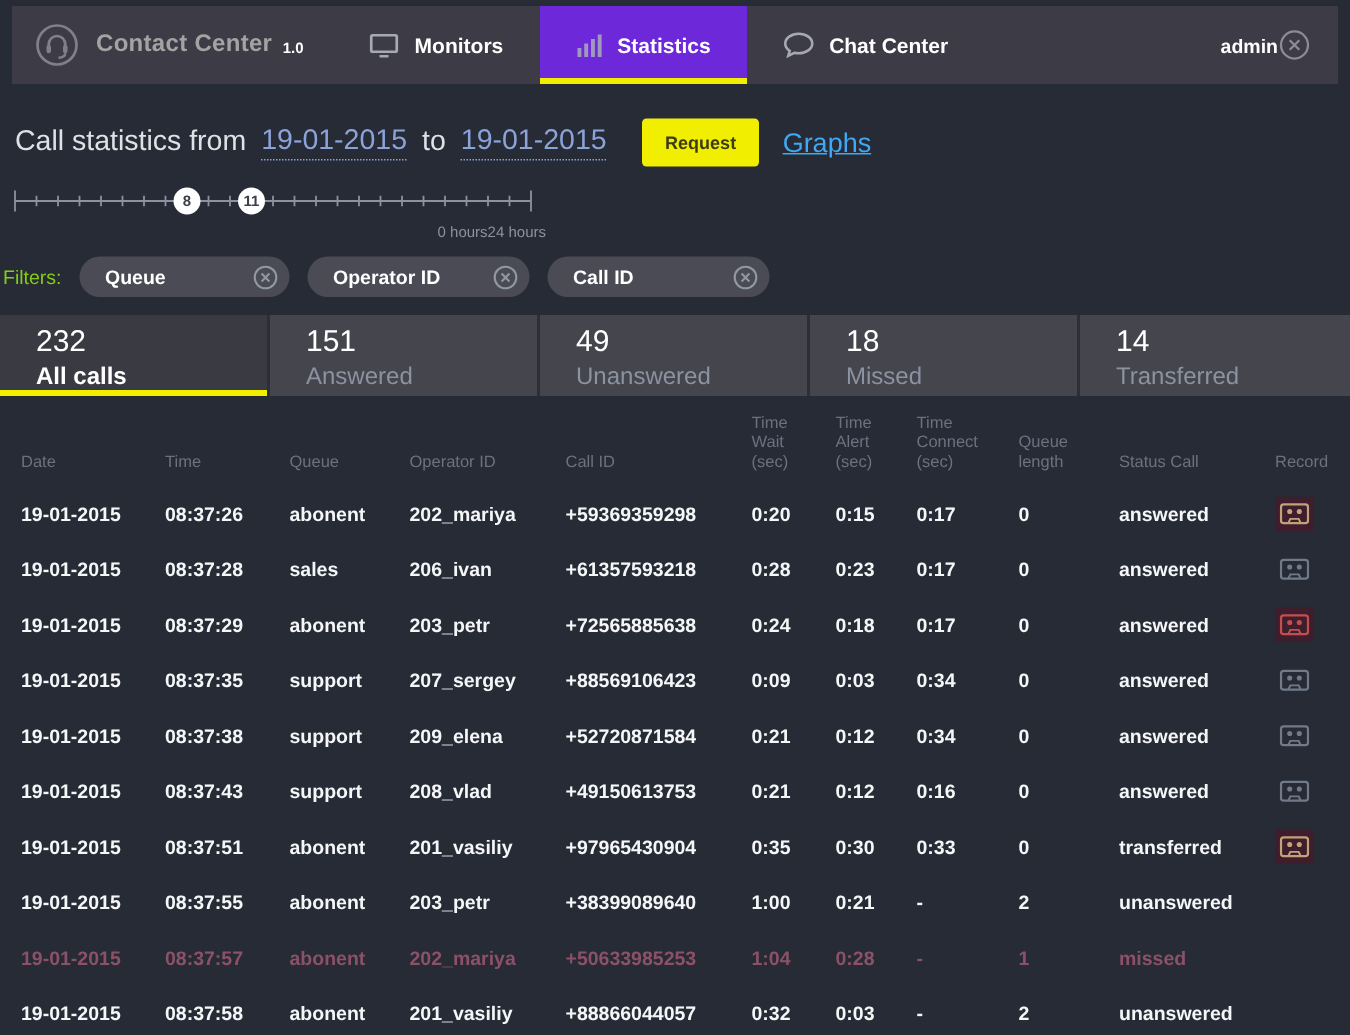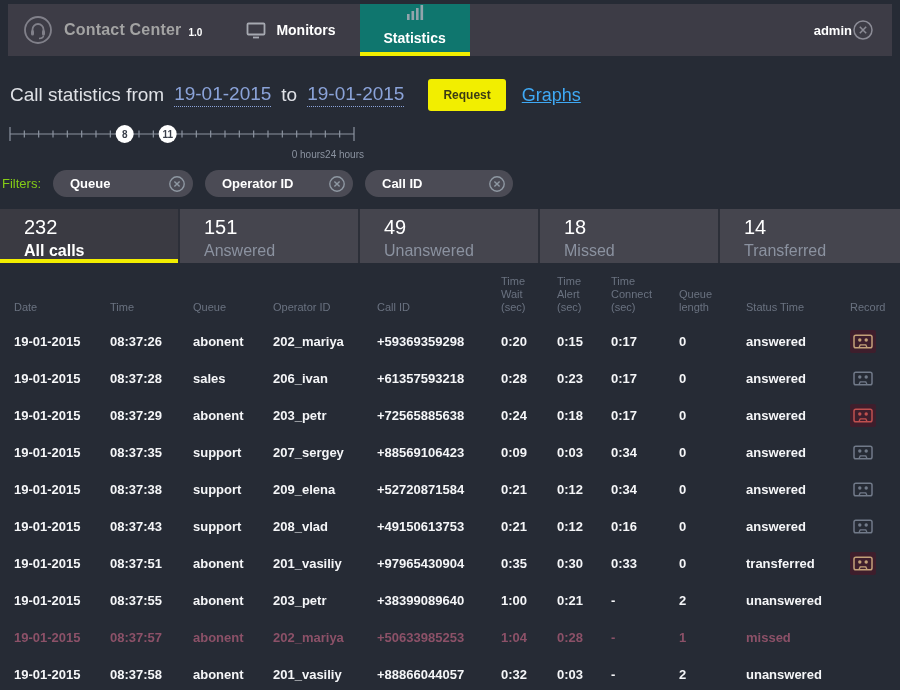--- a/index.html
+++ b/index.html
@@ -26,21 +26,21 @@
     display:flex;align-items:stretch;
   }
   .brand{display:flex;align-items:center;gap:10px;padding:0 20px 0 14px;}
   .brand-title{color:#a3a3a3;font-size:16px;font-weight:700;letter-spacing:.2px;white-space:nowrap;}
   .brand-version{color:#fff;font-size:10px;font-weight:700;margin-left:-3px;margin-top:5px;}
   .nav{display:flex;align-items:stretch;}
   .nav-item{
     position:relative;display:flex;align-items:center;gap:10px;
     padding:0 24px;color:#fff;font-size:14px;font-weight:700;cursor:pointer;white-space:nowrap;
   }
-  .nav-item.active{background:#0f766e;flex-direction:column;}
+  .nav-item.active{background:#6d28d9;}
   .nav-item.active::after{
     content:"";position:absolute;left:0;right:0;bottom:0;height:4px;
     background:var(--accent-yellow);
   }
   .nav-icon{display:flex;align-items:center;opacity:.85;}
   .user-area{margin-left:auto;display:flex;align-items:center;padding-right:18px;}
   .user-name{color:#fff;font-size:13px;font-weight:700;}
   
   .stats-header{
     display:flex;align-items:center;margin:23px 0 0 10px;
@@ -135,20 +135,28 @@
       <div class="nav-item active">
         <span class="nav-icon">
           <svg width="18" height="16" viewBox="0 0 18 16" fill="#a9adb7">
             <rect x="1" y="10" width="2.6" height="6"></rect>
             <rect x="5.5" y="7" width="2.6" height="9"></rect>
             <rect x="10" y="4" width="2.6" height="12"></rect>
             <rect x="14.5" y="1" width="2.6" height="15"></rect>
           </svg>
         </span>
         <span>Statistics</span>
+      </div>
+      <div class="nav-item">
+        <span class="nav-icon">
+          <svg width="21" height="18" viewBox="0 0 21 18" fill="none">
+            <path d="M10.5 1.5 c5 0 9 2.9 9 6.5 s-4 6.5 -9 6.5 c-1 0 -2 -.12 -2.9 -.34 L3.5 16.2 l1 -3.3 C2.6 11.7 1.5 10 1.5 8 c0 -3.6 4 -6.5 9 -6.5 Z" stroke="#b9bcc4" stroke-width="1.7"></path>
+          </svg>
+        </span>
+        <span>Chat Center</span>
       </div>
     </nav>
   <div class="user-area">
     <span class="user-name">admin</span>
     <span class="nav-icon">
       <svg width="22" height="22" viewBox="0 0 22 22" fill="none">
         <circle cx="11" cy="11" r="9" stroke="#9a9aa5" stroke-width="1.5"></circle>
         <path d="M7.8 7.8 L14.2 14.2 M14.2 7.8 L7.8 14.2" stroke="#9a9aa5" stroke-width="1.5"></path>
       </svg>
     </span>
@@ -270,21 +278,21 @@
       <div class="th" style="width: 80px;">Queue</div>
       <div class="th" style="width: 104px;">Operator ID</div>
       <div class="th" style="width: 124px;">Call ID</div>
       <div class="th" style="width: 56px;">Time Wait
 (sec)</div>
       <div class="th" style="width: 54px;">Time Alert
 (sec)</div>
       <div class="th" style="width: 68px;">Time Connect
 (sec)</div>
       <div class="th" style="width: 67px;">Queue length</div>
-      <div class="th" style="width: 104px;">Status Time</div>
+      <div class="th" style="width: 104px;">Status Call</div>
       <div class="th" style="width: 64px;">Record</div>
     </div>
   <div id="tbody">
       <div class="row">
         <div class="cell cell-date" style="width: 96px;">19-01-2015</div>
         <div class="cell cell-time" style="width: 83px;">08:37:26</div>
         <div class="cell cell-queue" style="width: 80px;">abonent</div>
         <div class="cell cell-operator" style="width: 104px;">202_mariya</div>
         <div class="cell cell-call_id" style="width: 124px;">+59369359298</div>
         <div class="cell cell-wait" style="width: 56px;">0:20</div>

